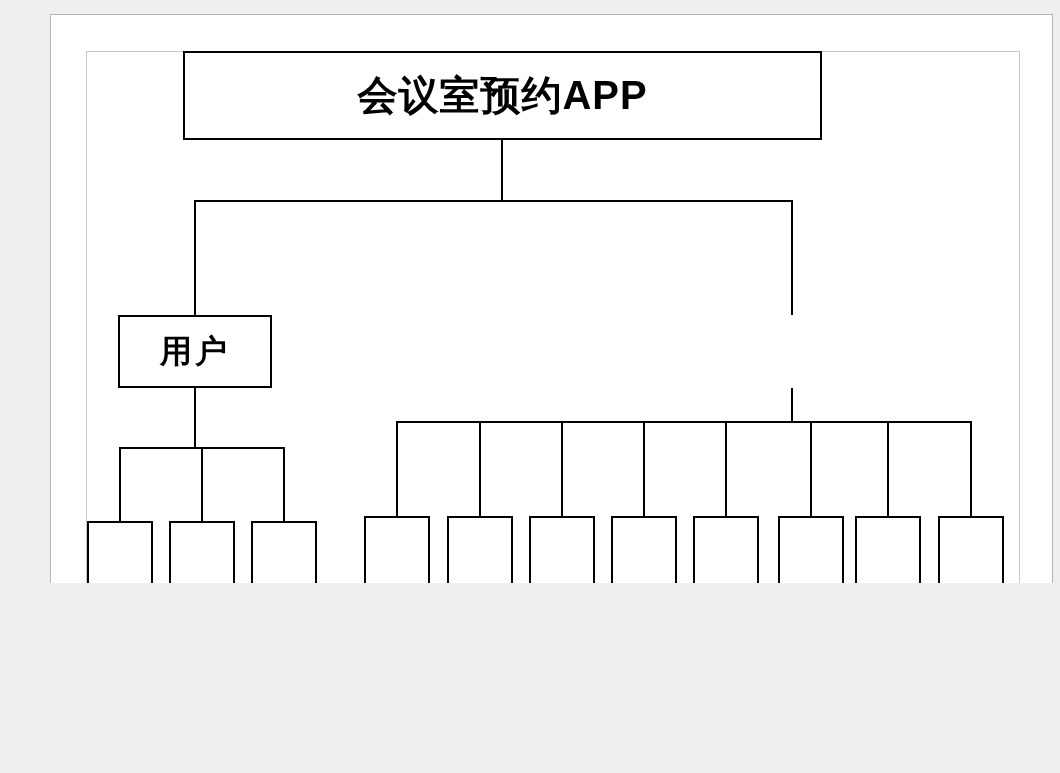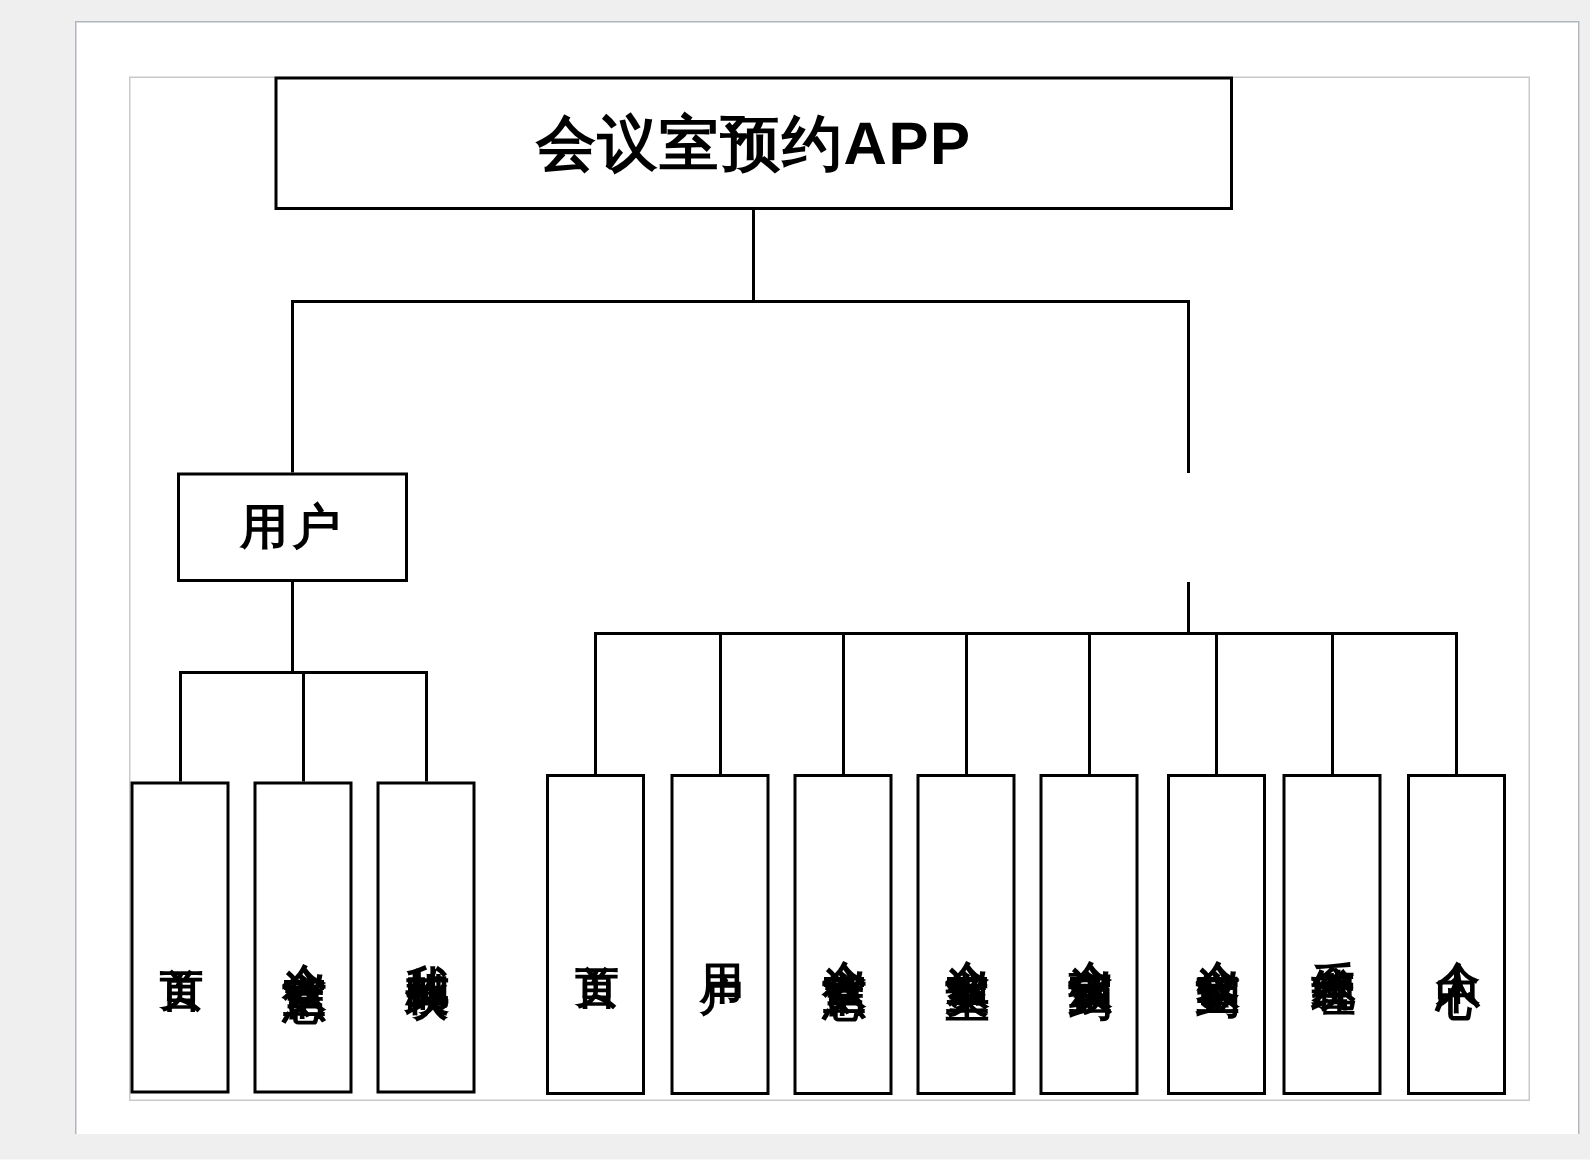--- a/index.html
+++ b/index.html
@@ -3,21 +3,21 @@
 <meta charset="utf-8">
 <style>
   html, body { margin: 0; padding: 0; }
   body {
     font-family: "Liberation Sans", sans-serif;
     background: #efefef;
   }
   .stage {
     position: relative;
     width: 1060px;
-    height: 756px;
+    height: 583px;
     background: #efefef;
     overflow: hidden;
   }
   .page {
     position: absolute;
     left: 50px; top: 14px;
     width: 1001px; height: 751px;
     background: #ffffff;
     border: 1px solid #b0b6bd;
   }

